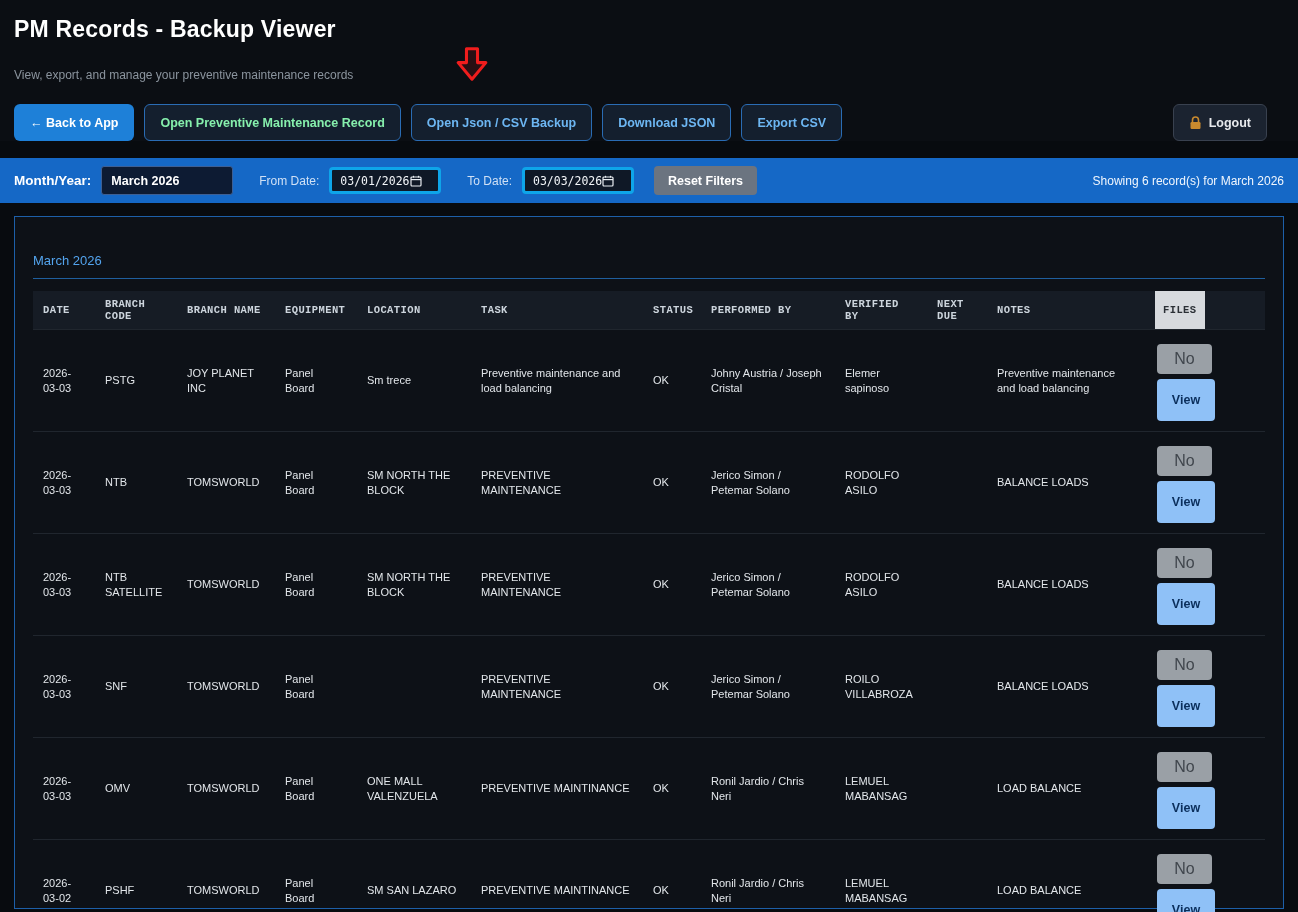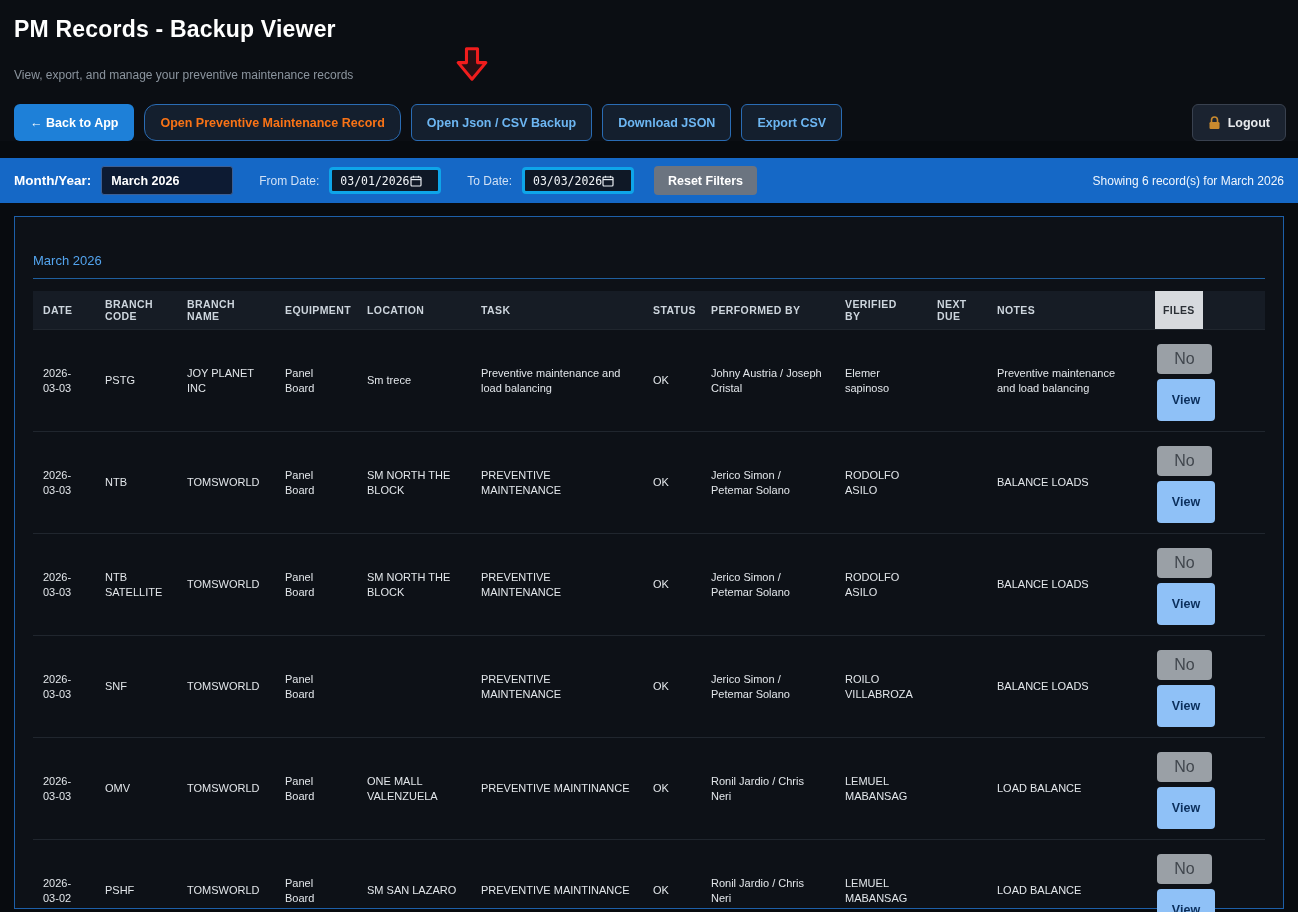--- a/index.html
+++ b/index.html
@@ -5,32 +5,32 @@
   * { box-sizing: border-box; margin: 0; padding: 0; }
   html,body { width: 1298px; height: 912px; }
   body {
     background: #080b0f;
     font-family: "Liberation Sans", sans-serif;
     color: #e6e9ec;
     position: relative;
     overflow: hidden;
   }
   
-  .header { padding: 14px 12px 0 14px; background: #0b0e13; }
+  .header { padding: 14px 31px 0 14px; background: #0b0e13; }
   .title { font-size: 23px; line-height: 30px; font-weight: 700; color: #ffffff; letter-spacing: .2px; }
   .subtitle { font-size: 12px; color: #8b949e; margin-top: 24px; line-height: 14px; }
   .toolbar { display: flex; gap: 10px; margin-top: 22px; align-items: center; }
   .btn {
     height: 37px; padding: 0 15px; border-radius: 6px;
     font-family: "Liberation Sans", sans-serif; font-size: 12.5px; font-weight: 600;
     cursor: pointer; border: 1px solid transparent; white-space: nowrap;
   }
   .btn-back { background: #1e80d8; color: #ffffff; }
   .btn-dark { background: #141f2e; border-color: #2a6cb4; color: #6db6f2; }
-  .btn-red-text { color: #f97316; border-radius: 12px; }
+  .btn-red-text { color: #86efac; }
   .btn-logout {
     background: #1b2330; border-color: #39414f; color: #e8eaed;
     display: flex; align-items: center; gap: 7px; margin-left: auto;
   }
   
   .filterbar {
     margin-top: 17px; background: #1568c6; height: 45px;
     display: flex; align-items: center; padding: 0 14px; gap: 10px;
   }
   .f-label-strong { font-size: 13.5px; font-weight: 700; color: #ffffff; }
@@ -58,20 +58,21 @@
   }
   .section-head {
     font-size: 13px; color: #53a4ee; padding-bottom: 10px;
     border-bottom: 1px solid #1f5f9e;
   }
   table.records { border-collapse: collapse; table-layout: fixed; width: 100%; margin-top: 12px; }
   thead th {
     background: #161c25; height: 31px; font-size: 10.5px; font-weight: 700;
     color: #cdd5dd; text-align: left; padding: 0 12px 0 10px; letter-spacing: .4px;
     vertical-align: middle;
+    font-family: Liberation Mono, monospace;
   }
   th .files-patch {
     display: inline-block; background: #d7dade; color: #2b3036;
     padding: 13px 8px; margin-left: -2px;
   }
   tbody tr { height: 89px; }
   tbody td {
     font-size: 11px; color: #e2e6ea; padding: 10px 12px 10px 10px;
     vertical-align: middle; border-top: 1px solid #20262e; line-height: 15px;
   }

